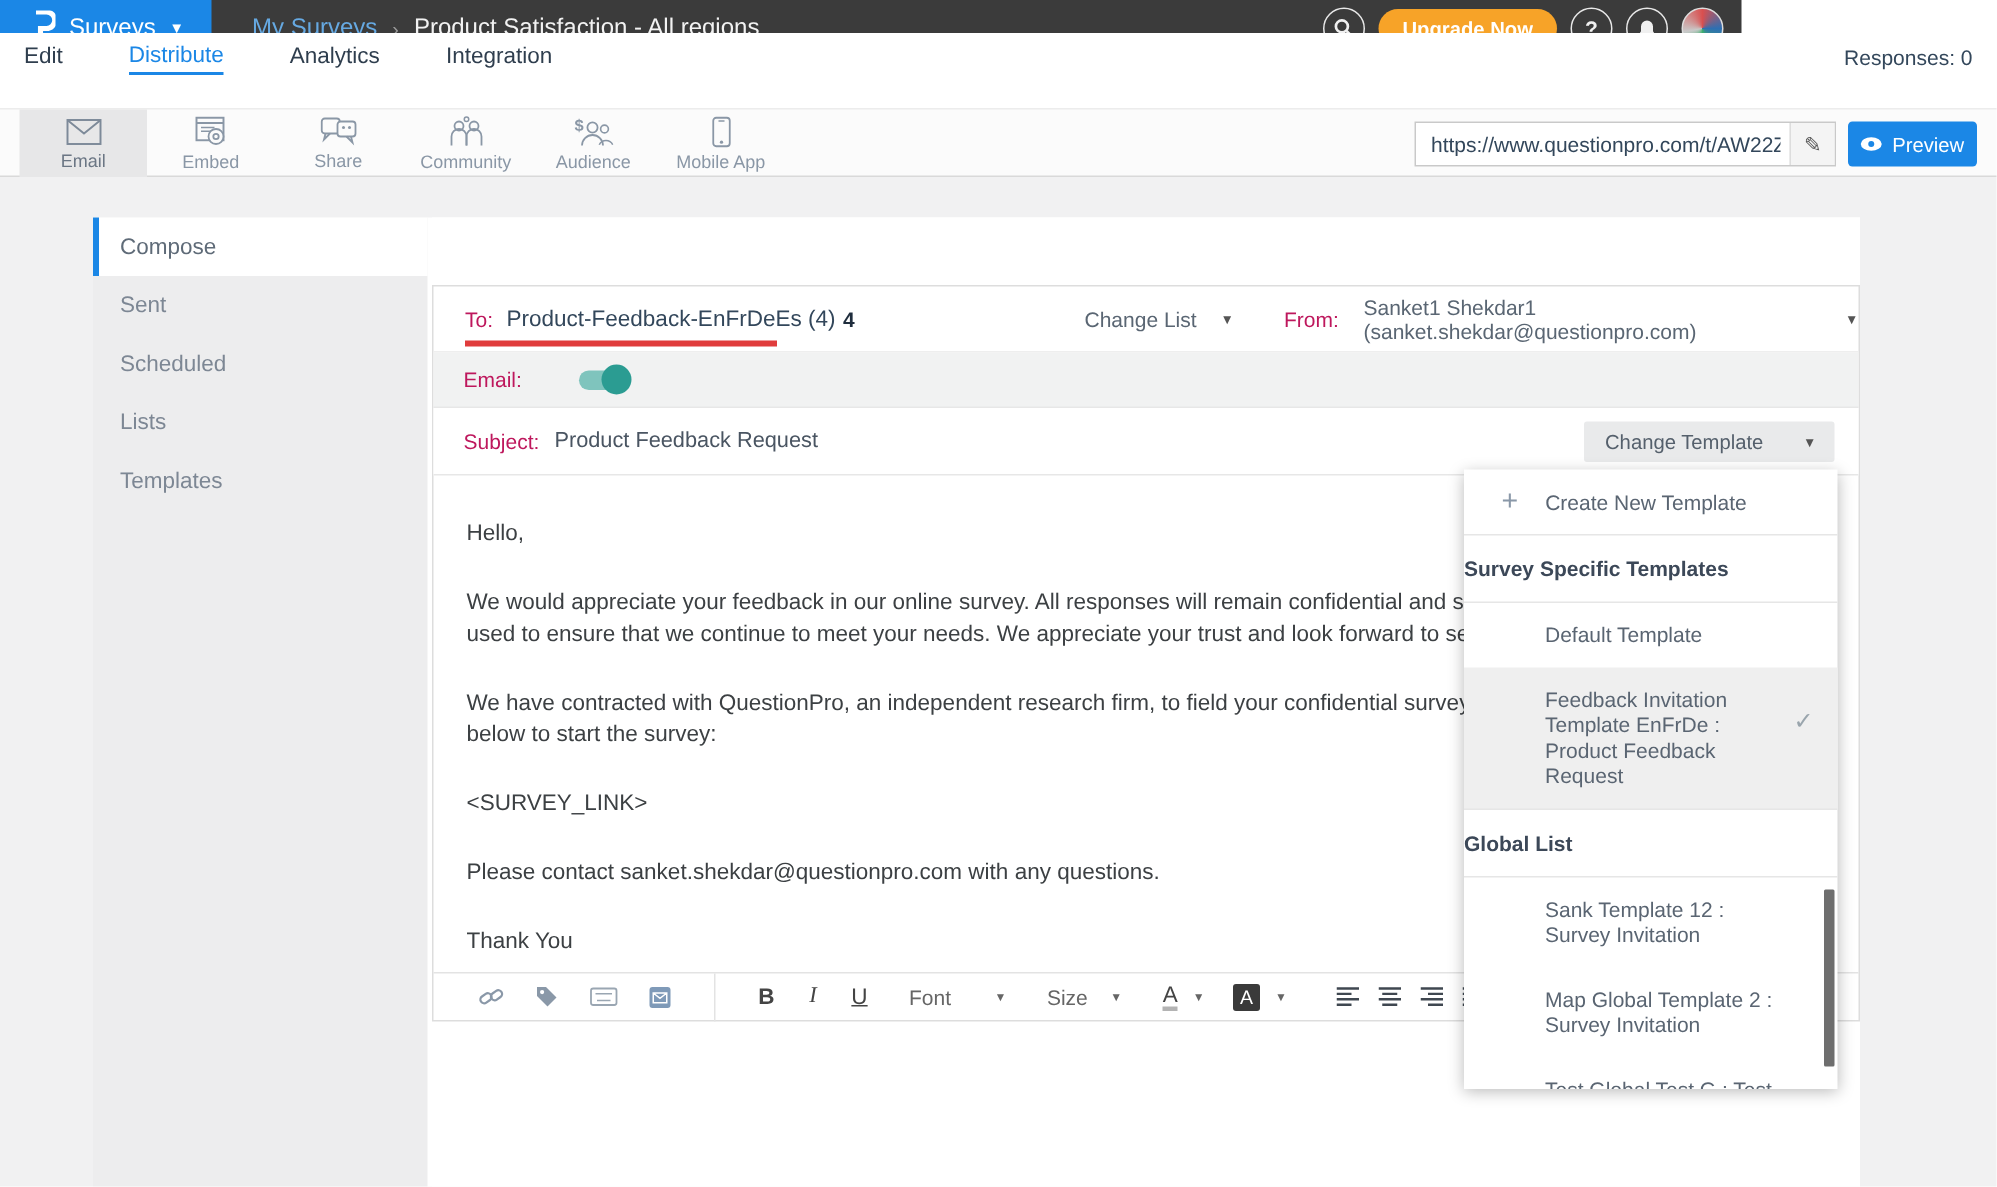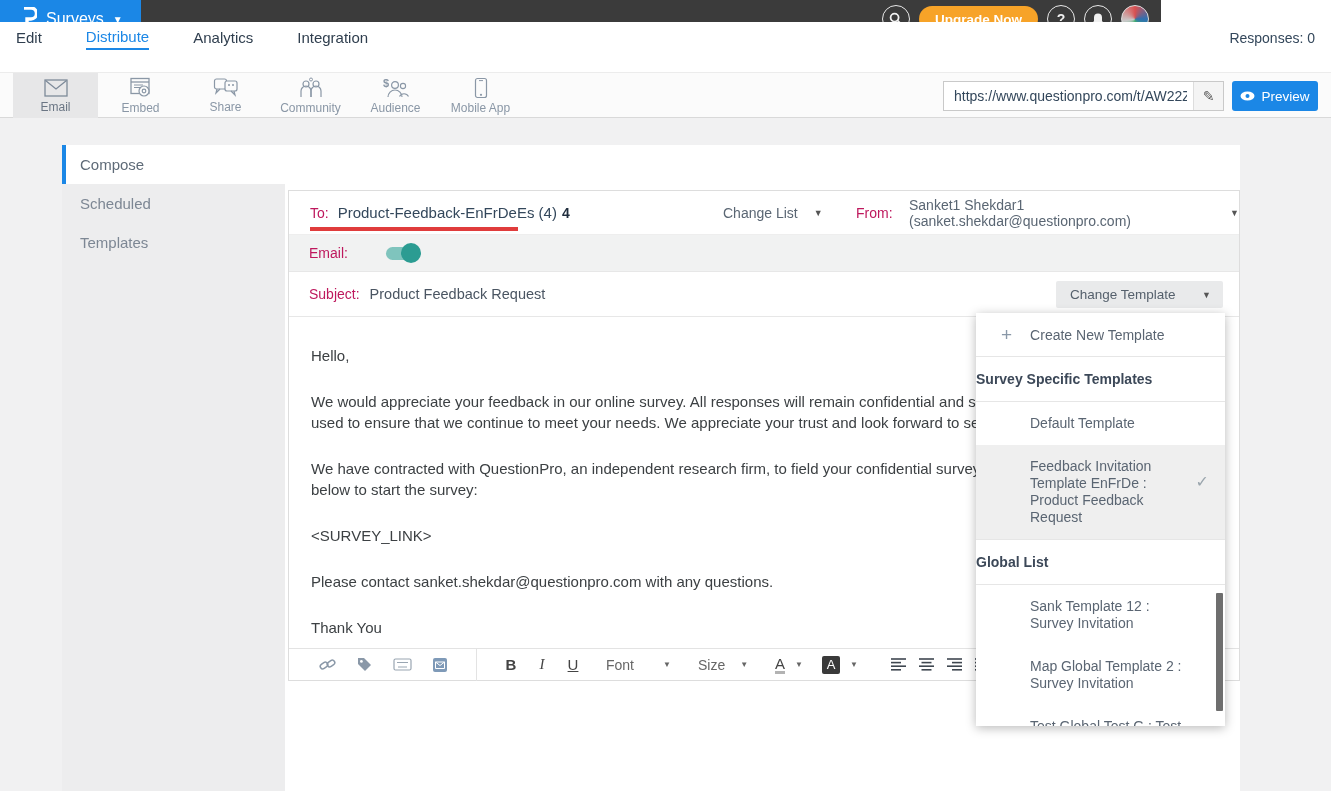--- a/index.html
+++ b/index.html
@@ -130,20 +130,25 @@
 
 <div class="topbar">
   <div class="logo-block">
     <svg width="17" height="24" viewBox="0 0 17 24">
       <path d="M4 1 h7 a5.5 5.5 0 0 1 0 11 h-4 v4" fill="none" stroke="#fff" stroke-width="3.4"></path>
       <rect x="5.3" y="19.4" width="3.6" height="3.6" fill="#fff"></rect>
     </svg>
     <span class="product-name">Surveys</span>
     <span class="caret">▼</span>
   </div>
+  <div class="breadcrumb">
+    <span class="crumb-link">My Surveys</span>
+    <span class="crumb-sep">›</span>
+    <span class="crumb-current">Product Satisfaction - All regions</span>
+  </div>
   <div class="topbar-right">
     <div class="circle-btn">
       <svg width="14" height="14" viewBox="0 0 14 14">
         <circle cx="5.6" cy="5.6" r="4" fill="none" stroke="#f0f0f0" stroke-width="1.8"></circle>
         <line x1="8.7" y1="8.7" x2="12.6" y2="12.6" stroke="#f0f0f0" stroke-width="1.8"></line>
       </svg>
     </div>
     <button class="upgrade-btn">Upgrade Now</button>
     <div class="circle-btn">
       <span>?</span>
@@ -241,21 +246,23 @@
     </svg>
     <span>Preview</span>
   </button>
 </div>
 
 <div class="content">
   <div class="card">
 
     <div class="side">
       <div class="side-item active">Compose</div>
+      <div class="side-item">Sent</div>
       <div class="side-item">Scheduled</div>
+      <div class="side-item">Lists</div>
       <div class="side-item">Templates</div>
     </div>
 
     <div class="main">
       <div class="form-box">
         <div class="row-to">
           <span class="field-label to-label">To:</span>
           <span class="to-value">Product-Feedback-EnFrDeEs (4)</span>
           <span class="to-count">4</span>
           <span class="red-underline"></span>

